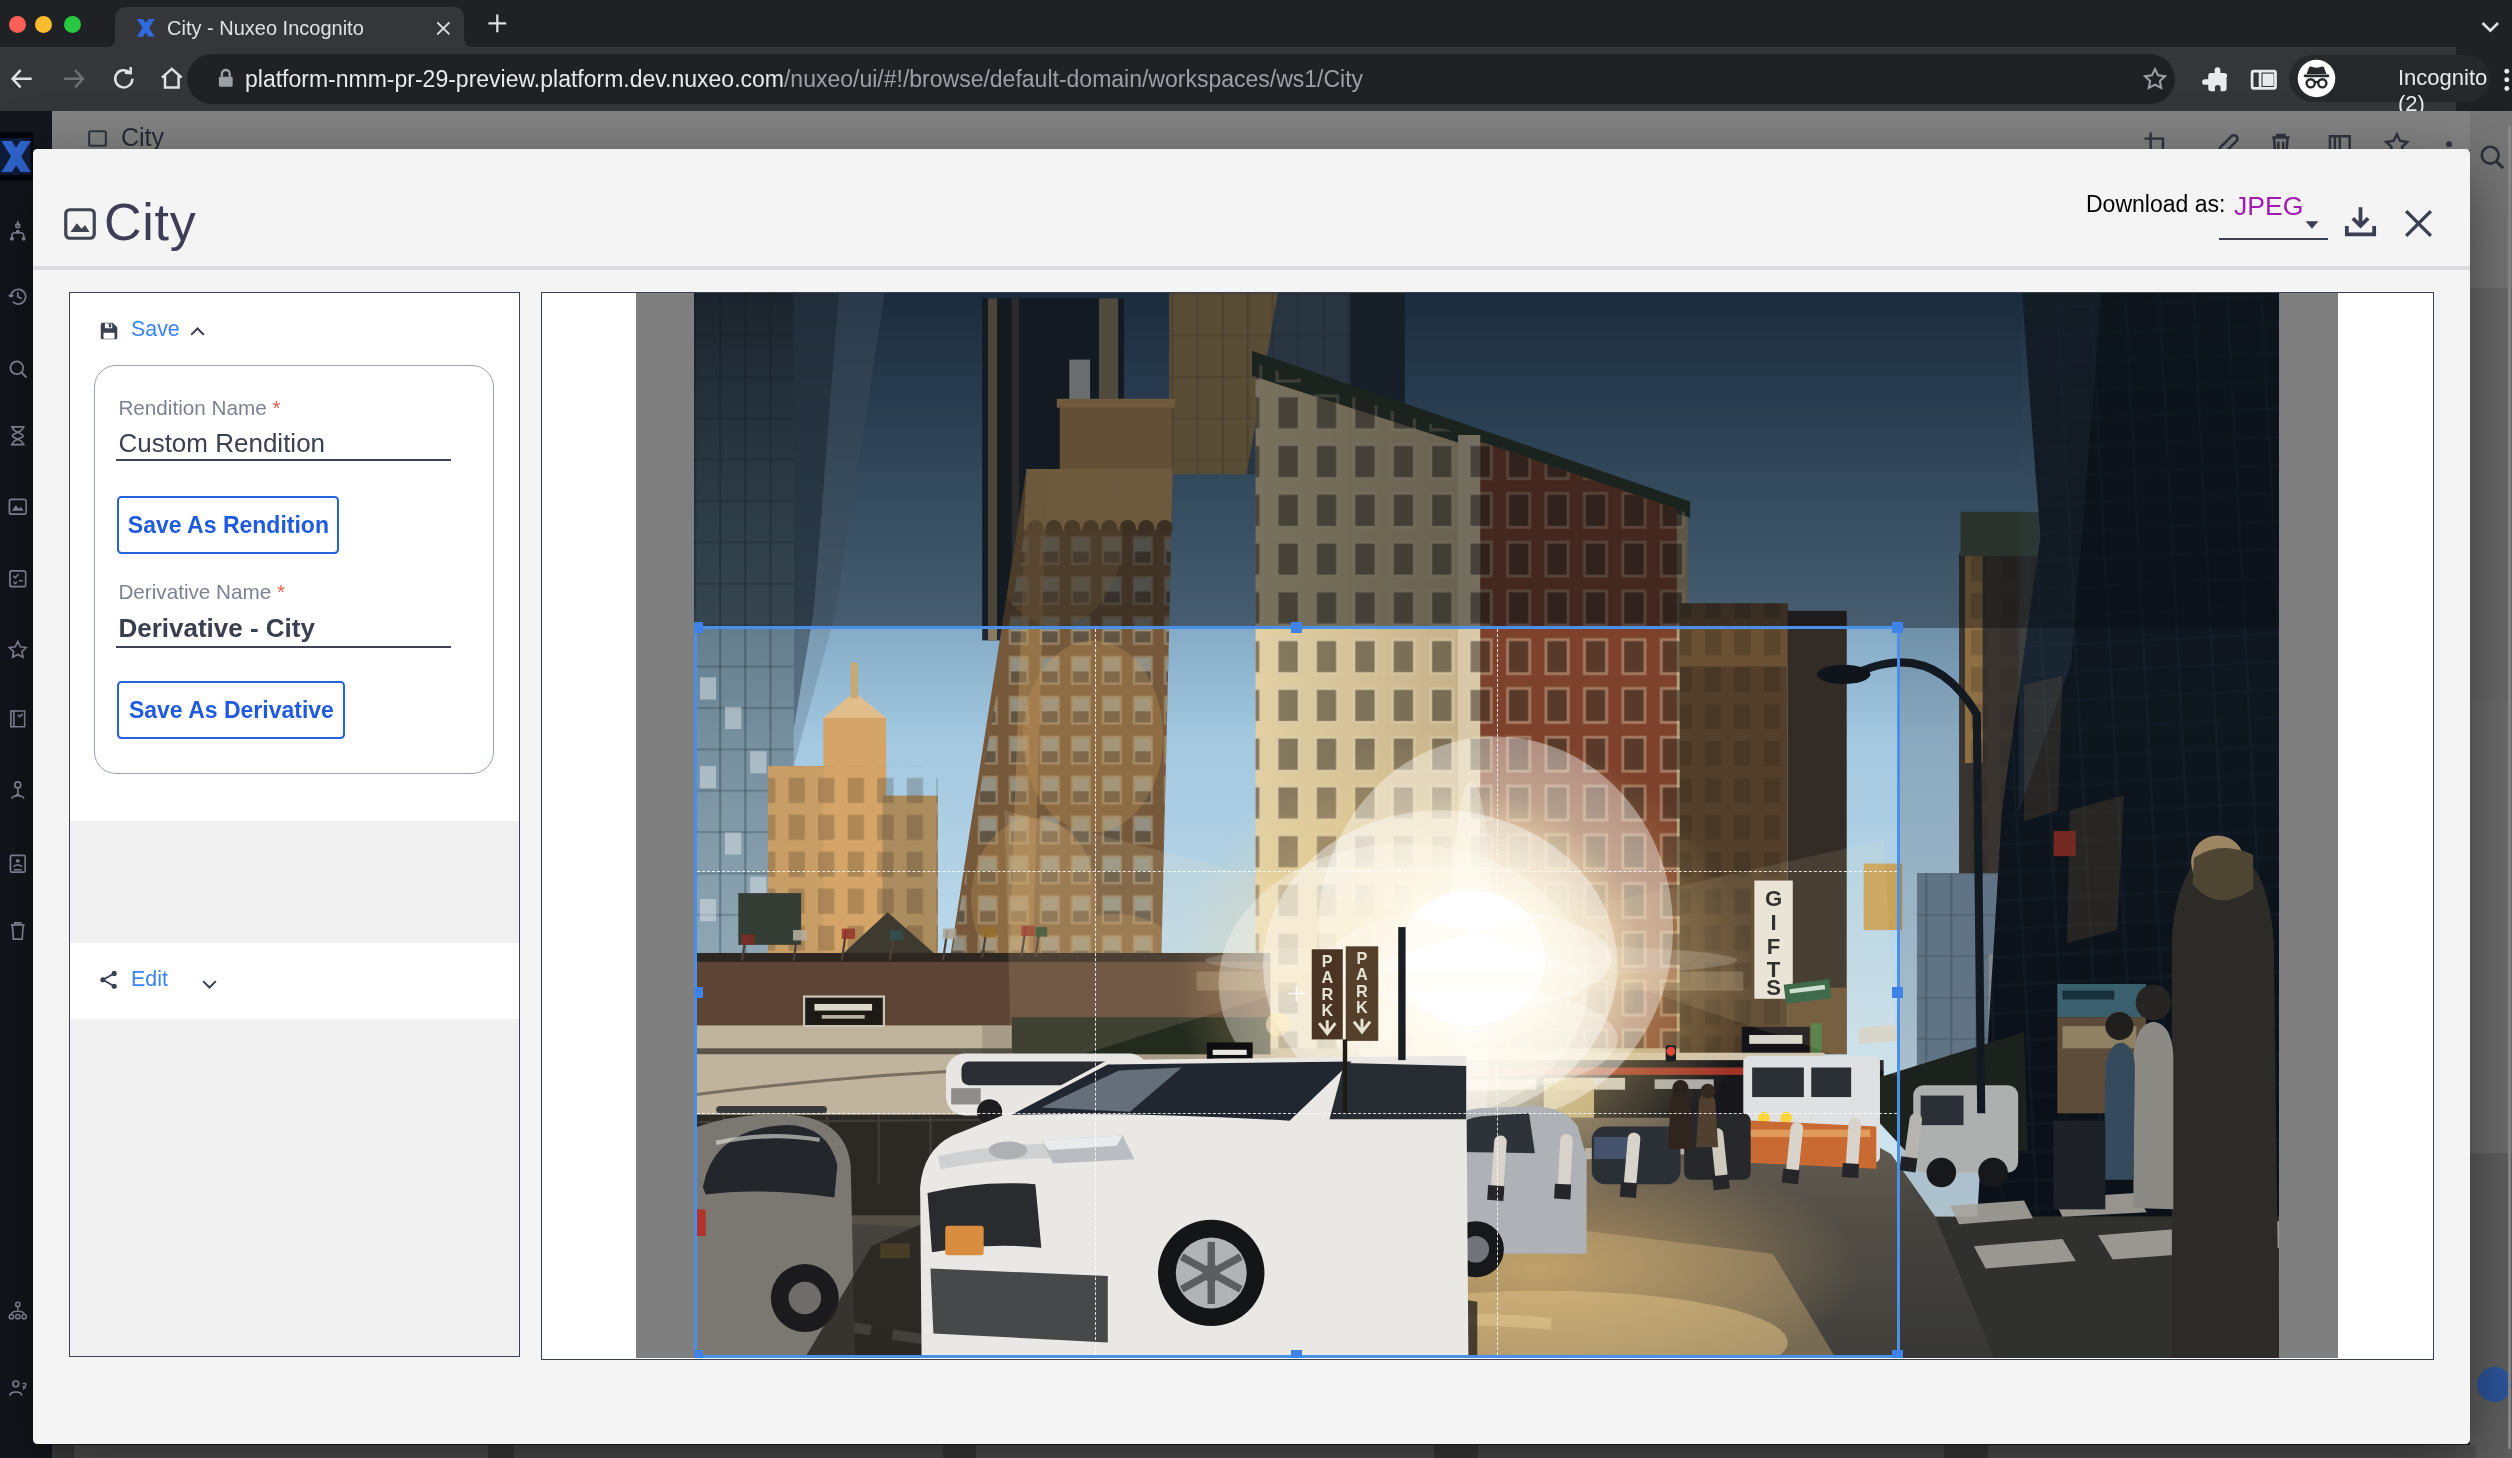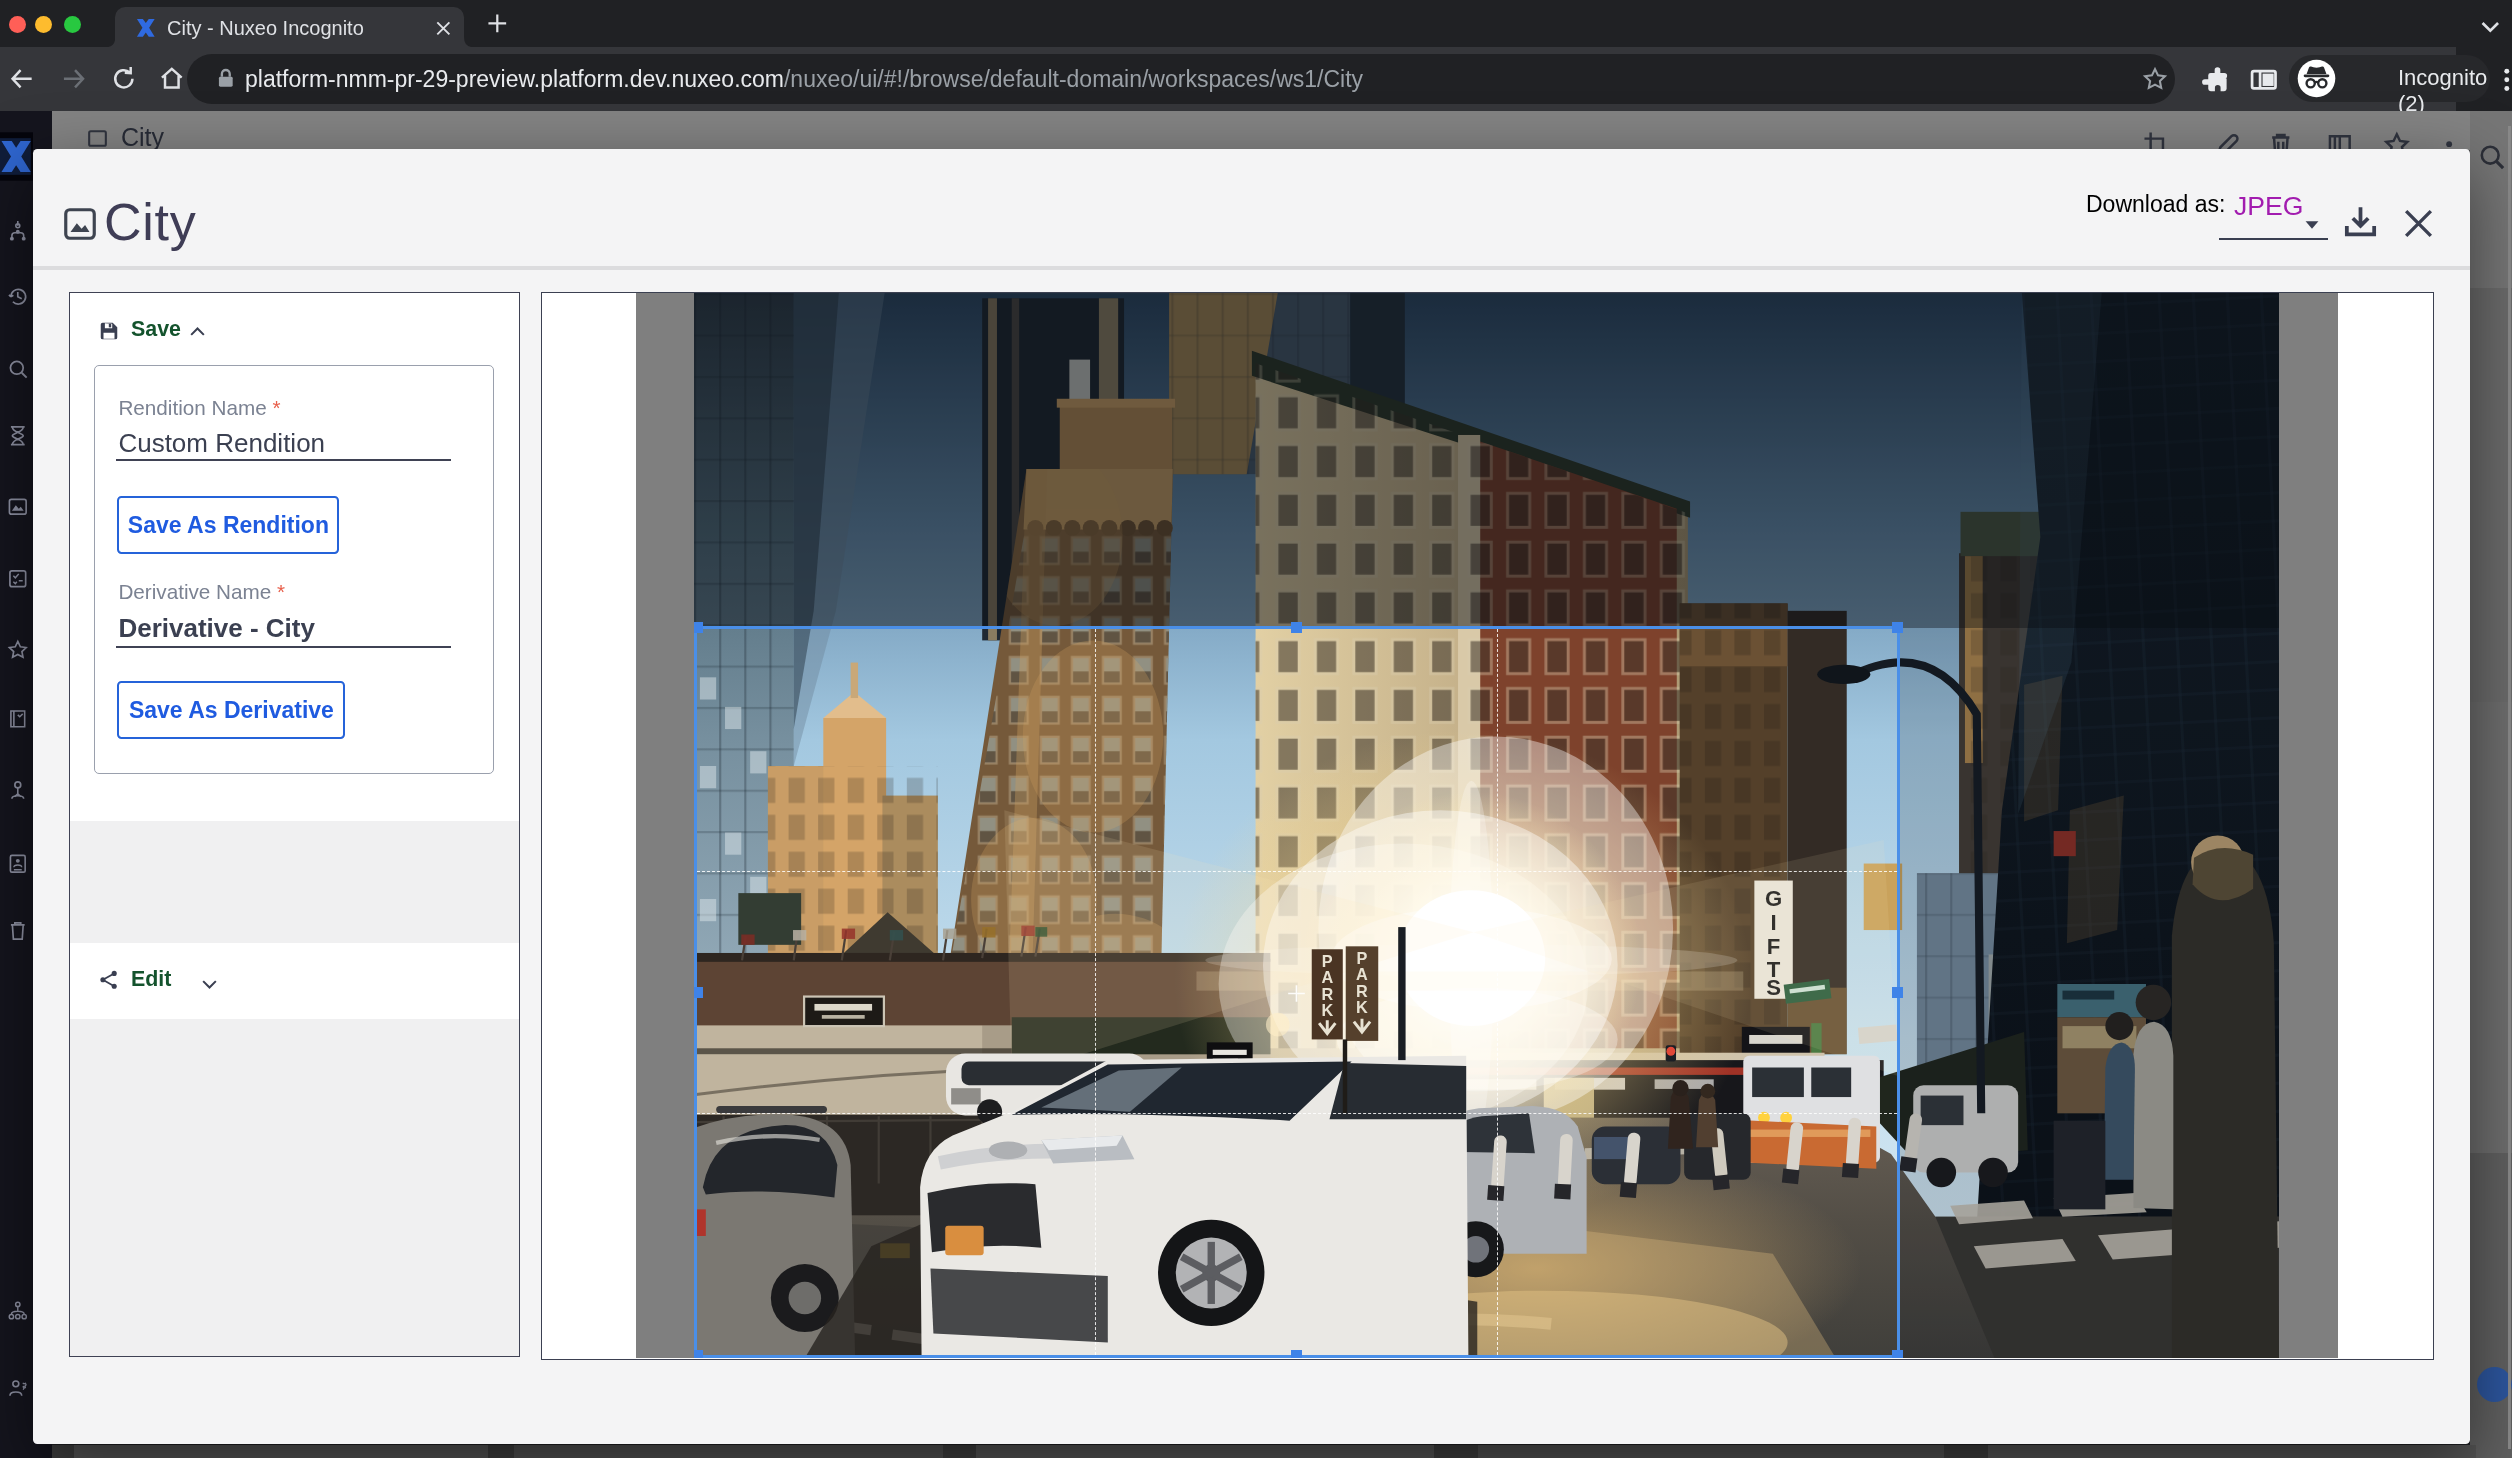--- a/index.html
+++ b/index.html
@@ -35,22 +35,22 @@
   #dlas { left:2053px; top:42px; font-size:23px; color:#000000; }
   #jpeg { left:2189px; top:42px; font-size:26.6px; color:#a21caf;margin-left:12px; }
 
   
   #lpanel { left:36px; top:143px; width:451px; height:1065px; background:#f0f0f1;
             border:1.5px solid #3f4254; }
   .sect { position:absolute; left:0; width:449px; background:#fff; }
   #sect-save { top:0; height:528px; }
   #sect-edit { top:551px; height:76px; }
   #sect-share { top:650px; height:76px; }
-  .secthead { position:absolute; left:28px; font-size:21.4px; font-weight:bold; color:#14532d; }
-  #card { left:24.4px; top:72px; width:400px; height:409px; border:1.5px solid #9aa0ad; border-radius:5px; background:#fff; }
+  .secthead { position:absolute; left:28px; font-size:21.4px; font-weight:normal; color:#3b82f6; }
+  #card { left:24.4px; top:72px; width:400px; height:409px; border:1.5px solid #9aa0ad; border-radius:22px; background:#fff; }
   .flabel { position:absolute; left:23px; font-size:20.7px; color:#7b8292; }
   .flabel b { color:#e8604c; font-weight:normal; }
   .fval { position:absolute; left:23px; font-size:26px; color:#3b4051; }
   .fline { position:absolute; left:20.7px; width:335px; height:1.5px; background:#3f4254; }
   .obtn { position:absolute; left:22px; height:58px; border:2.2px solid #2563d9; border-radius:4.4px;
           color:#1f5be0; font-size:23px; font-weight:bold; display:flex; align-items:center; justify-content:center; background:#fff; }
 
   
   #pcont { left:508px; top:143px; width:1893px; height:1068px; background:#fff; border:1.5px solid #3b4051; }
   #grayband { left:94px; top:0; width:1702px; height:1065px; background:#7f7f7f; }

